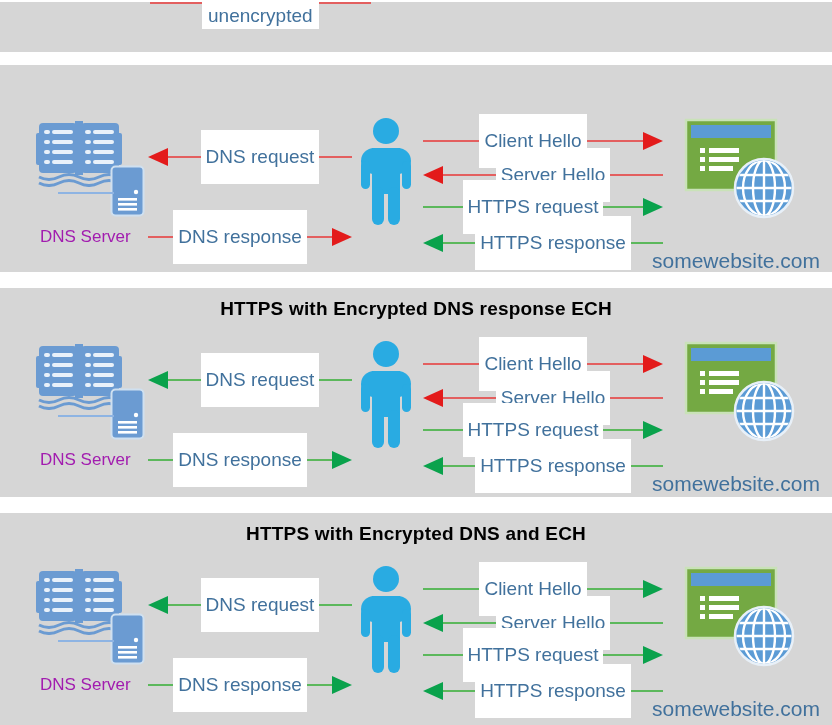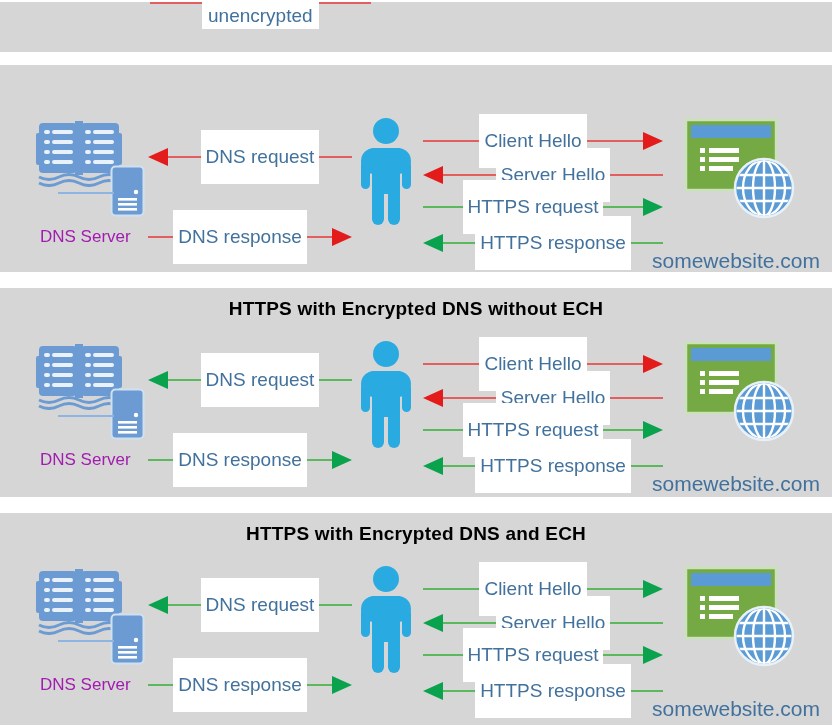--- a/index.html
+++ b/index.html
@@ -177,21 +177,21 @@
     </div>
     <div class="row row-web-4 encrypted left">
       <div class="head head-left"></div>
         <div class="seg"></div>
       <div class="lbl">HTTPS response</div>
       <div class="seg"></div>
     </div>
   </div>
 
   <div class="panel panel-2">
-    <div class="panel-title">HTTPS with Encrypted DNS without ECH</div>
+    <div class="panel-title">HTTPS with Encrypted DNS response ECH</div>
 
   <svg class="book-icon" width="86" height="66" viewBox="0 0 86 66">
     <rect x="0" y="12" width="5" height="32" rx="2" fill="#6b9bd2"></rect>
     <rect x="81" y="12" width="5" height="32" rx="2" fill="#6b9bd2"></rect>
     <rect x="3" y="2" width="38" height="50" rx="4" fill="#6b9bd2"></rect>
     <rect x="45" y="2" width="38" height="50" rx="4" fill="#6b9bd2"></rect>
     <rect x="39" y="0" width="8" height="54" fill="#6b9bd2"></rect>
     <g fill="#e9f1fa">
       <rect x="8" y="9" width="6" height="4" rx="2"></rect>
           <rect x="16" y="9" width="21" height="4" rx="2"></rect>

